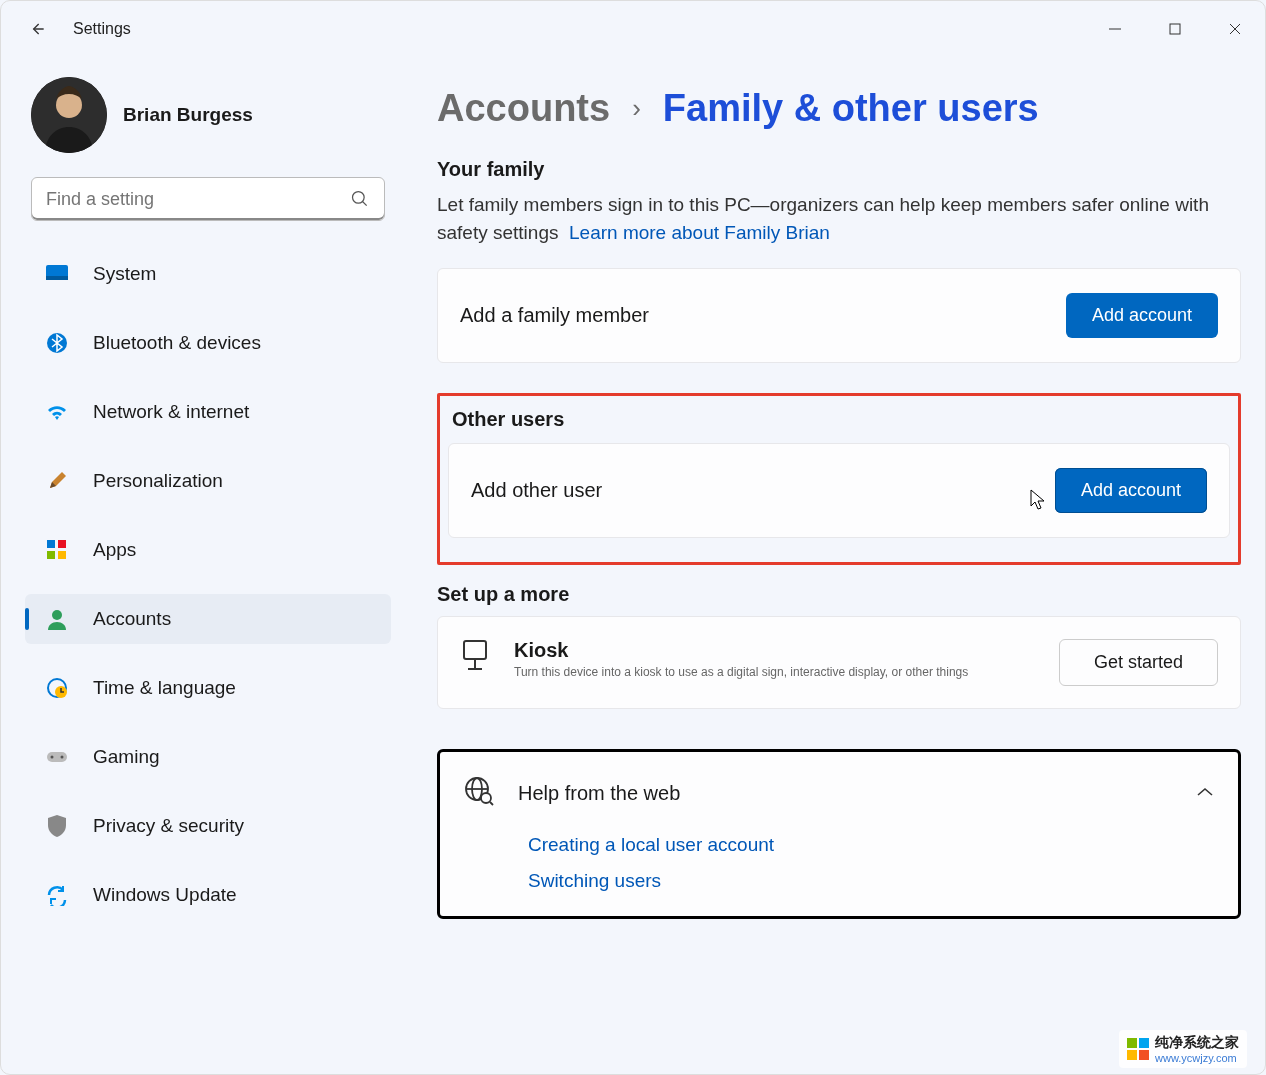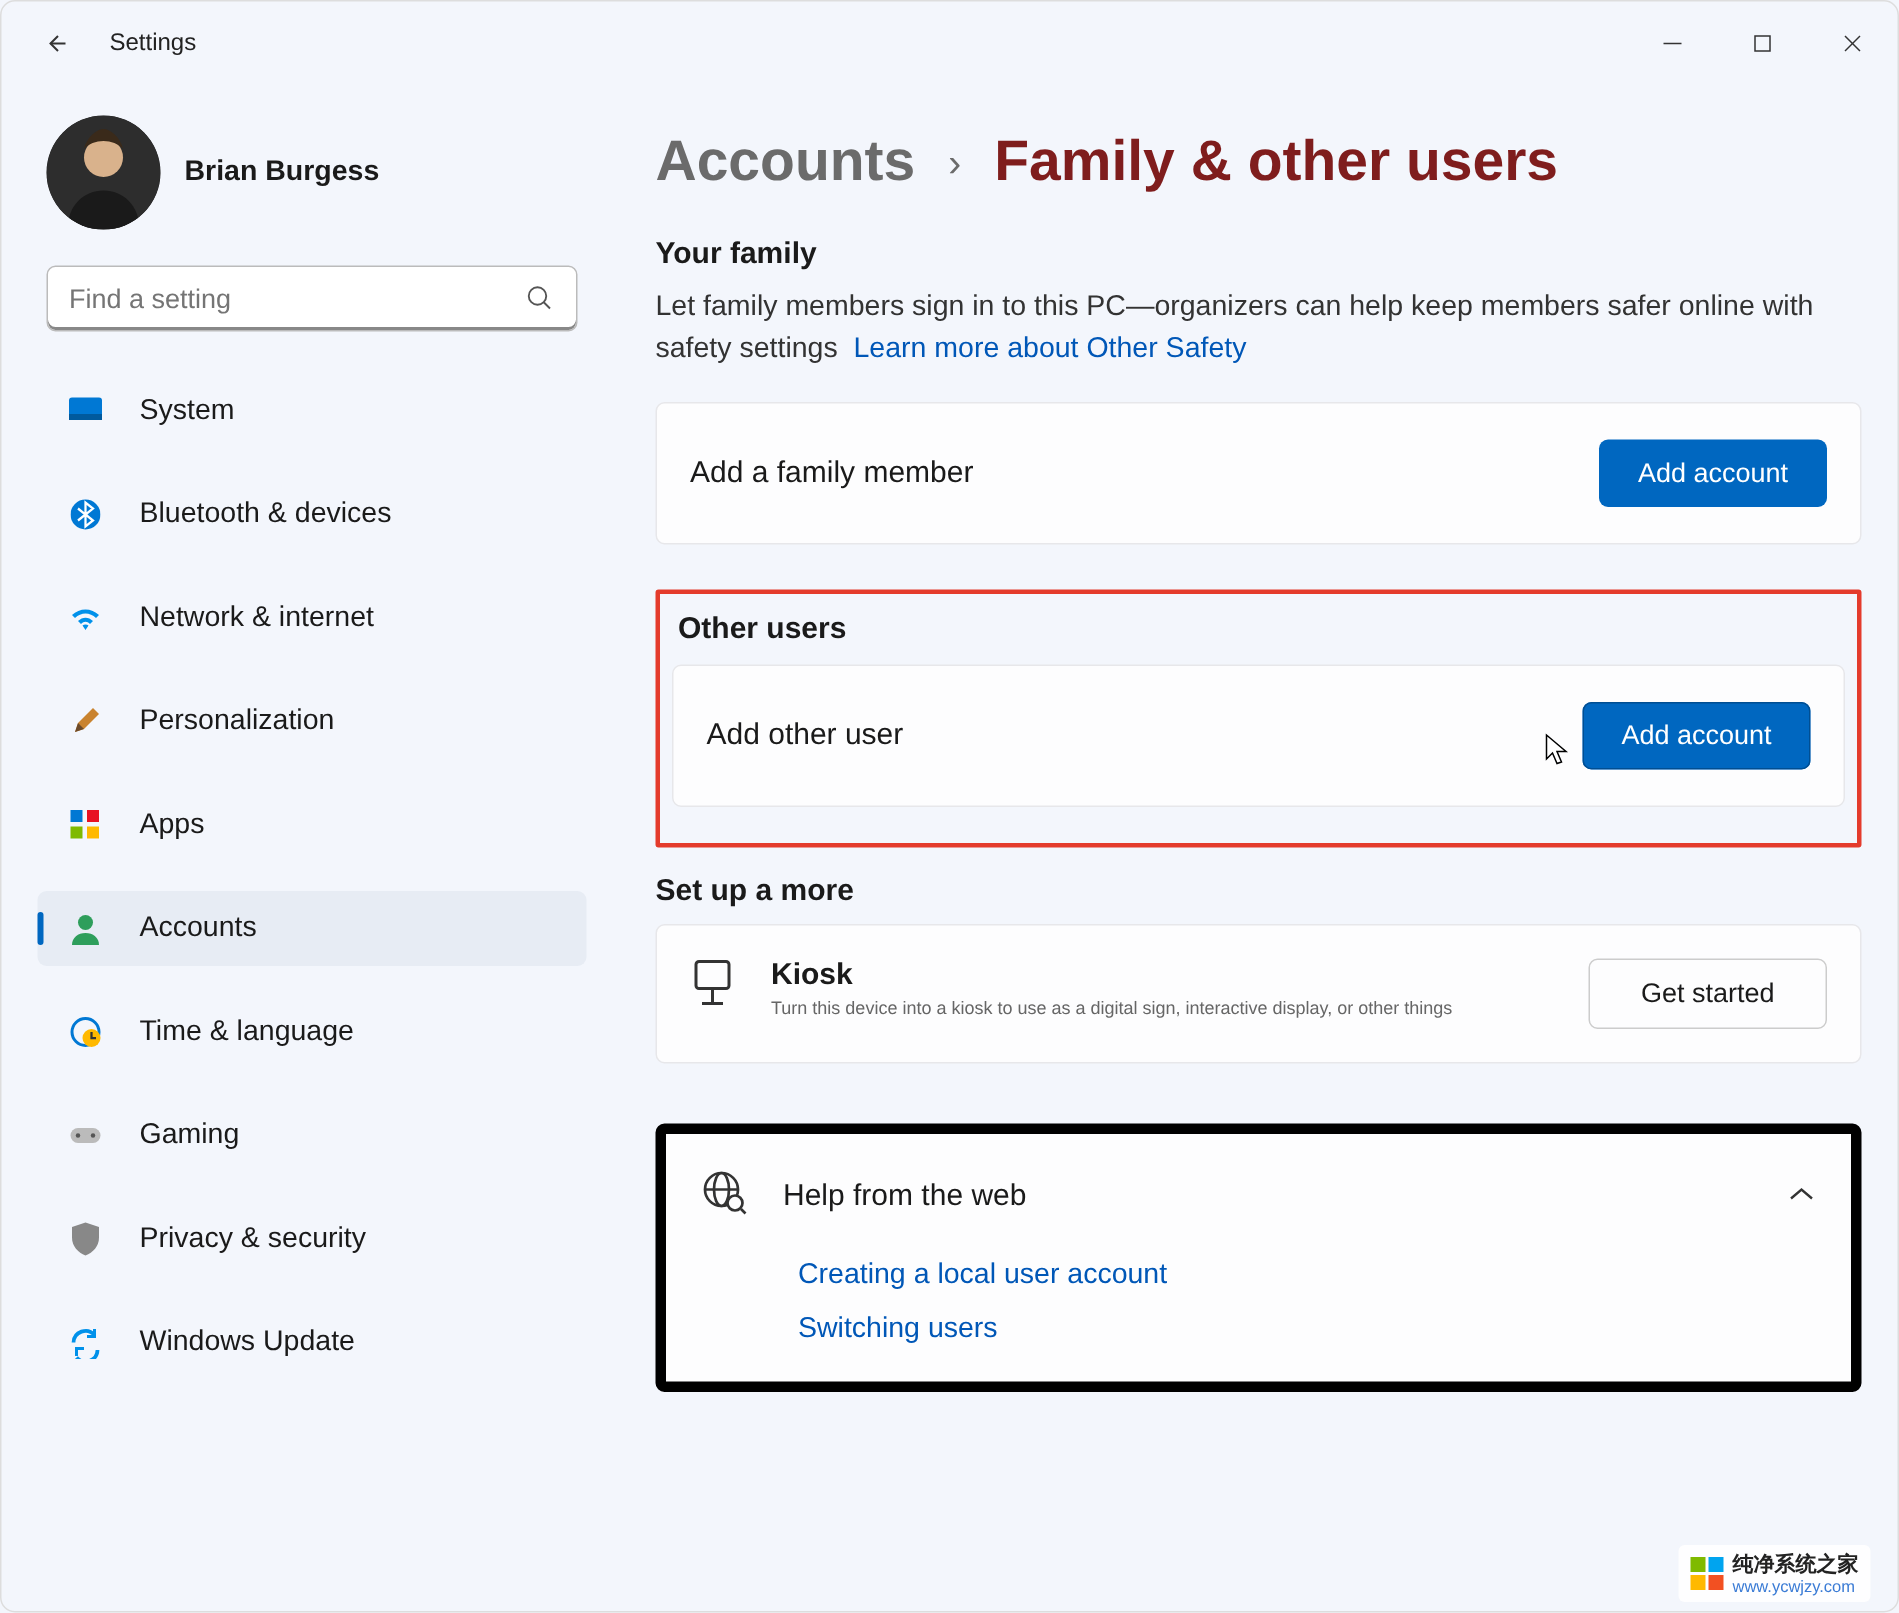--- a/index.html
+++ b/index.html
@@ -102,21 +102,21 @@
     flex:1;
     padding:30px 24px 0 36px;
     overflow-y:auto;
   }
   .breadcrumb{
     display:flex;align-items:center;gap:22px;
     margin-bottom:28px;
   }
   .bc-parent{font-size:38px;font-weight:600;color:#6b6b6b;}
   .bc-sep{font-size:26px;color:#6b6b6b;}
-  .bc-current{font-size:38px;font-weight:600;color:#7f1d1d;}
+  .bc-current{font-size:38px;font-weight:600;color:#1d4ed8;}
   .section-title{font-size:20px;font-weight:600;margin-bottom:10px;}
   .section-desc{font-size:19px;color:#333;line-height:1.45;margin-bottom:22px;}
   .link{color:#0057b7;cursor:pointer;}
   .card{
     background:#fdfdfe;
     border:1px solid #e7e7ea;
     border-radius:6px;
     padding:24px 22px;
     display:flex;align-items:center;
     margin-bottom:30px;
@@ -146,21 +146,21 @@
     pointer-events:none;
   }
   .kiosk-card{
     background:#fdfdfe;border:1px solid #e7e7ea;border-radius:6px;
     padding:22px;display:flex;gap:24px;margin-bottom:40px;
   }
   .kiosk-text{flex:1;}
   .kiosk-text .kiosk-title{font-size:20px;font-weight:600;margin-bottom:2px;}
   .kiosk-text .kiosk-desc{font-size:12px;color:#666;line-height:1.4;}
   .help-card{
-    background:#fdfdfe;border:7px solid #000000;border-radius:6px;
+    background:#fdfdfe;border:3px solid #000000;border-radius:6px;
     padding:0;margin-bottom:40px;
   }
   .help-header{
     display:flex;align-items:center;gap:24px;
     padding:24px 24px;
   }
   .help-header .help-title{font-size:20px;font-weight:500;flex:1;}
   .help-links{padding:0 24px 24px 88px;display:flex;flex-direction:column;gap:14px;}
   .help-links .hl{color:#0057b7;font-size:19px;cursor:pointer;}
   
@@ -333,21 +333,21 @@
   <div class="main">
     <div class="breadcrumb">
       <span class="bc-parent">Accounts</span>
       <span class="bc-sep">›</span>
       <span class="bc-current">Family &amp; other users</span>
     </div>
 
     <div class="section-title">Your family</div>
     <p class="section-desc">
       <span>Let family members sign in to this PC—organizers can help keep members safer online with safety settings</span>&nbsp;
-      <span class="link">Learn more about Other Safety</span>
+      <span class="link">Learn more about Family Brian</span>
     </p>
 
     <div class="card">
       <div class="card-title">Add a family member</div>
       <button class="btn">Add account</button>
     </div>
 
     <div class="highlight-box">
       <div class="section-title">Other users</div>
       <div class="card" style="position:relative;">

